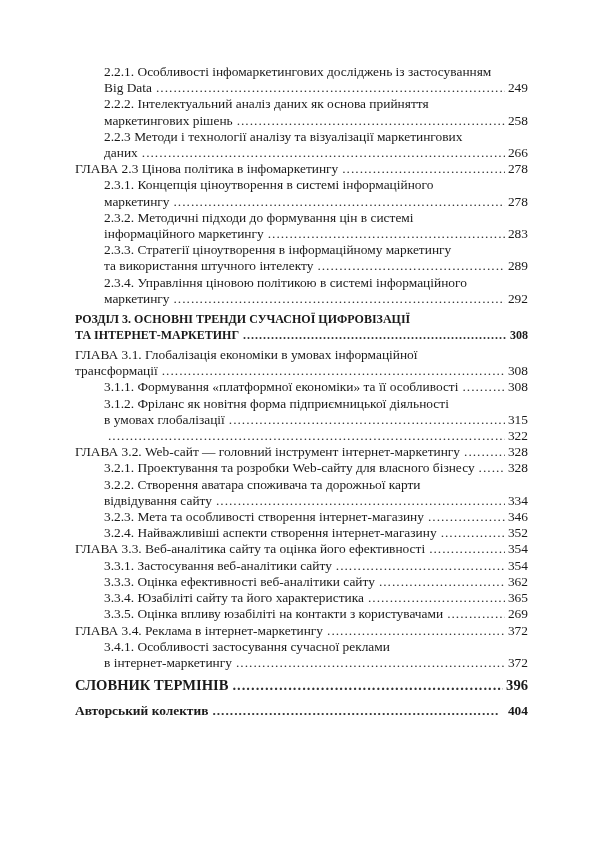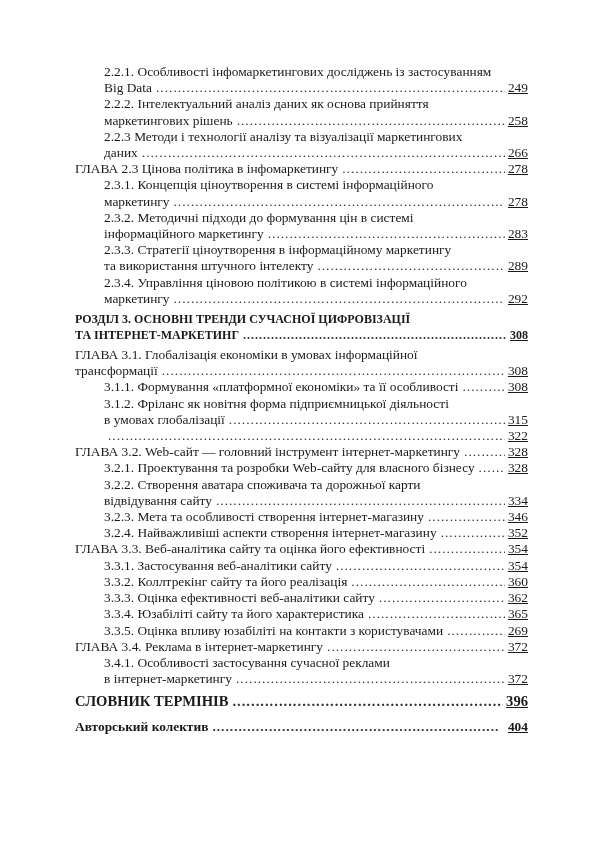--- a/index.html
+++ b/index.html
@@ -16,21 +16,21 @@
   .entry.chapter { padding-left: 0; }
   .line { display: flex; align-items: baseline; white-space: nowrap; }
   .line .t { flex: 0 0 auto; }
   .line .dots {
     flex: 1 1 auto; overflow: hidden; margin: 0 3px 0 4px;
     letter-spacing: 1px; color: #333;
   }
   .line .dots::before {
     content: "..................................................................................................................................................................................................";
   }
-  .line .p { flex: 0 0 auto; text-align: center; text-decoration: underline; }
+  .line .p { flex: 0 0 auto; text-align: center; }
   .section {
     font-weight: bold; font-size: 12px; line-height: 15.5px;
     margin-top: 5px; margin-bottom: 4px;
   }
   .backmatter {
     font-weight: bold; font-size: 14.6px; line-height: 17px; margin-top: 6px;
   }
   .backmatter.small { font-size: 13.4px; margin-top: 8px; }
 </style>
 </head>
@@ -205,27 +205,20 @@
           <span class="t">ГЛАВА 3.3. Веб-аналітика сайту та оцінка його ефективності</span>
           <span class="dots"></span>
           <span class="p">354</span>
         </div>
       </div>
       <div class="entry sub">
         <div class="line">
           <span class="t">3.3.1. Застосування веб-аналітики сайту</span>
           <span class="dots"></span>
           <span class="p">354</span>
-        </div>
-      </div>
-      <div class="entry sub">
-        <div class="line">
-          <span class="t">3.3.2. Коллтрекінг сайту та його реалізація</span>
-          <span class="dots"></span>
-          <span class="p">360</span>
         </div>
       </div>
       <div class="entry sub">
         <div class="line">
           <span class="t">3.3.3. Оцінка ефективності веб-аналітики сайту</span>
           <span class="dots"></span>
           <span class="p">362</span>
         </div>
       </div>
       <div class="entry sub">

